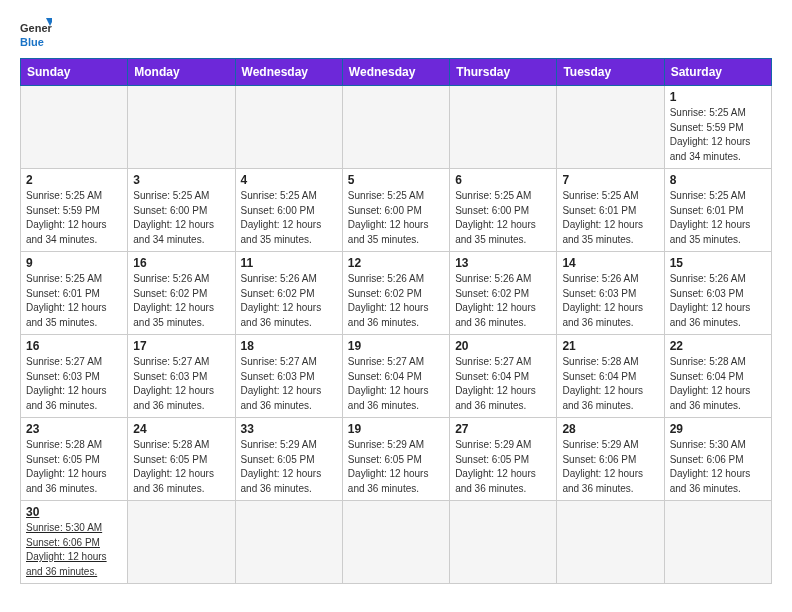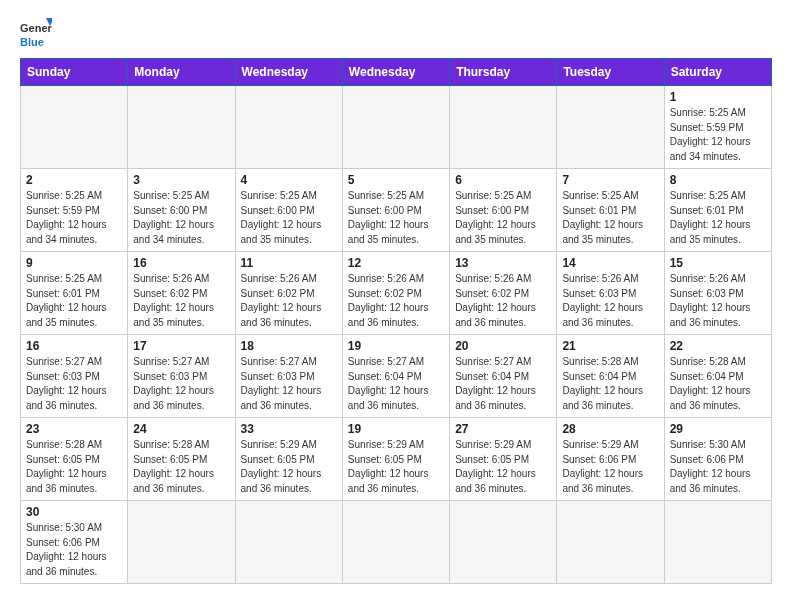--- a/index.html
+++ b/index.html
@@ -72,20 +72,21 @@
       margin-bottom: 2px;
       color: #222;
     }
     .day-info {
       font-size: 10px;
       color: #333;
       line-height: 1.45;
     }
     .last-row td {
       min-height: 60px;
+      text-decoration: underline;
     }
   </style>
 </head>
 <body>
 
 <div class="page">
   <div class="header">
     <div class="logo">
     <div style="display:flex;flex-direction:row;align-items:center;gap:3px;">
       <svg width="32" height="36" viewBox="0 0 32 36">

